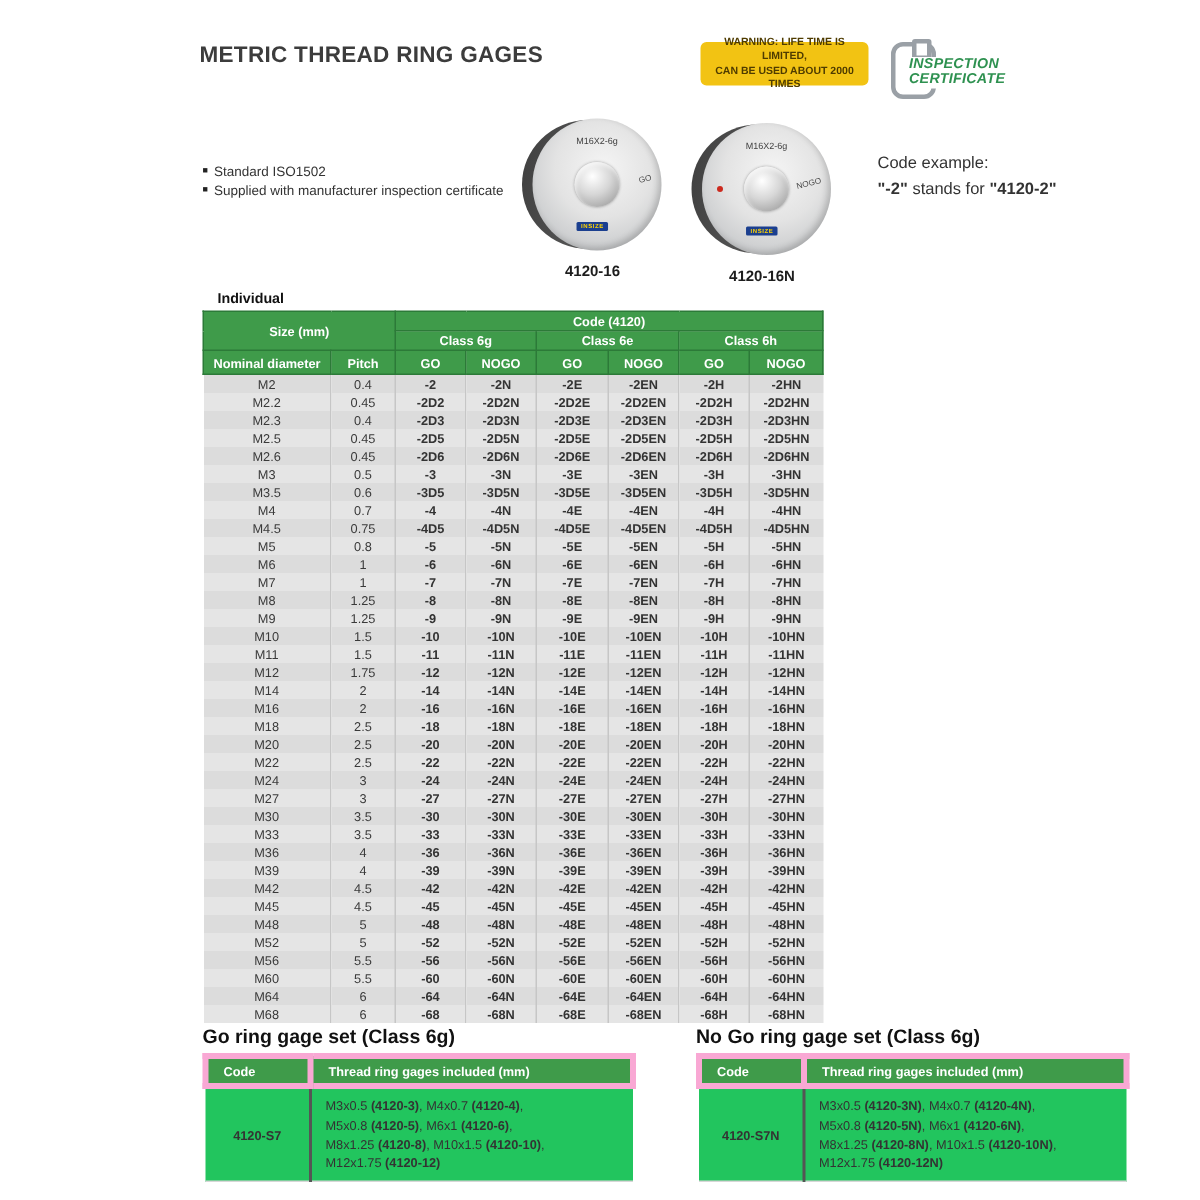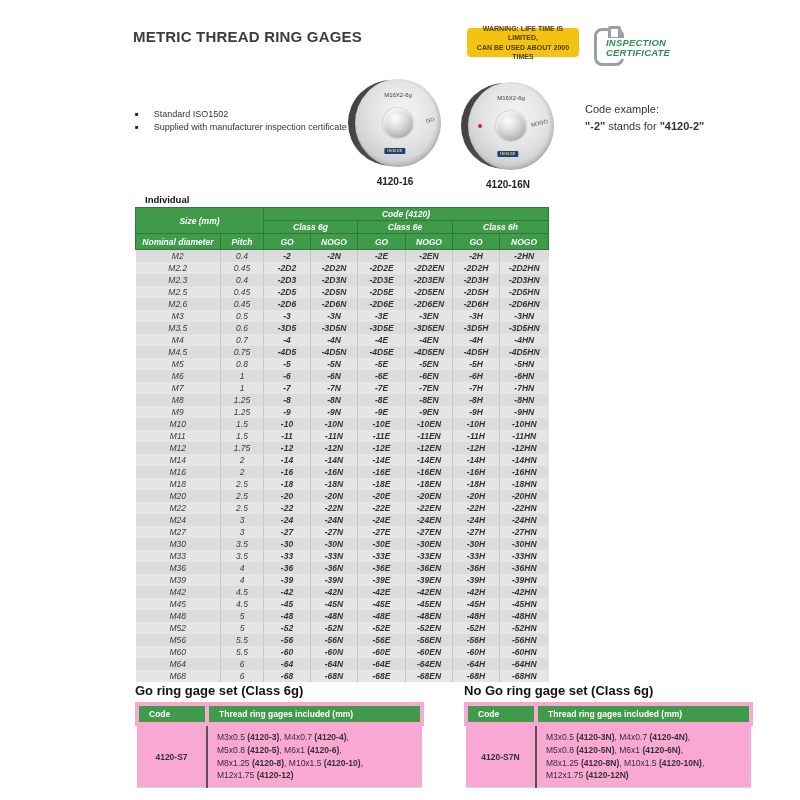--- a/index.html
+++ b/index.html
@@ -14,21 +14,21 @@
            font-size:7px;font-weight:bold;color:var(--warning-text,#4f3c00);line-height:1.35;text-align:center;}
   .inspection{position:absolute;left:594px;top:26px;width:86px;height:40px;}
   .insp-icon{position:absolute;left:0;top:2px;width:24px;height:32px;border:3px solid #9aa0a6;border-radius:8px;background:#fff;}
   .insp-tab{position:absolute;left:14px;top:0px;width:7px;height:8px;border:3px solid #9aa0a6;border-radius:2px;background:#fff;}
   .insp-text{position:absolute;left:11px;top:12px;font-style:italic;font-weight:bold;color:var(--cert-green,#2e9150);
              font-size:9.5px;line-height:1.1;letter-spacing:.2px;white-space:nowrap;}
   .insp-text span{background:#fff;padding:0 1px;display:inline-block;}
 
   
   .features{position:absolute;left:135px;top:108px;font-size:9px;color:#333;}
-  .feature-row{display:flex;gap:15px;line-height:1.45;align-items:flex-start;}
+  .feature-row{display:flex;gap:4px;line-height:1.45;align-items:flex-start;}
   .bullet{font-size:6px;line-height:13px;color:#222;}
 
   
   .gage{position:absolute;width:110px;text-align:center;}
   #gage1{left:340px;top:79px;} #gage2{left:453px;top:82px;}
   .ring{position:relative;width:94px;height:88px;margin:0 auto;}
   .ring-back{position:absolute;left:0;top:1px;width:88px;height:86px;border-radius:50%;
              background:linear-gradient(100deg,#3f3f3f,#6a6a6a);}
   .ring-face{position:absolute;left:7px;top:0;width:86px;height:88px;border-radius:50%;
              background:radial-gradient(circle at 55% 38%,#f5f5f5 0%,#e3e3e3 45%,#c6c8ca 80%,#aeaeae 100%);
@@ -43,38 +43,38 @@
              font-size:4px;font-weight:bold;padding:1px 3px;border-radius:1px;letter-spacing:.4px;line-height:1;}
   .gage-caption{margin-top:9px;font-weight:bold;font-size:10px;color:#1d1d1d;}
 
   
   .code-example{position:absolute;left:585px;top:101px;font-size:11px;color:#333;line-height:1.5;}
 
   
   .individual{position:absolute;left:135px;top:194px;font-size:9.5px;font-weight:bold;color:#111;padding-left:10px;}
 
   
-  .main-table{position:absolute;left:135px;top:207px;width:413px;border-collapse:collapse;table-layout:fixed;font-style:italic;}
+  .main-table{position:absolute;left:135px;top:207px;width:413px;border-collapse:collapse;table-layout:fixed;}
   .main-table th{background:var(--green,#3f9b4a);color:#fff;font-size:8.5px;font-weight:bold;
                  border:1px solid #2c7a38;padding:0;line-height:12px;}
   .main-table thead tr.h1 th{height:12px;} .main-table thead tr.h2 th{height:12px;} .main-table thead tr.h3 th{height:15px;}
   .main-table td{font-size:8.5px;color:#3a3a3a;text-align:center;height:12px;line-height:12px;padding:0;
                  white-space:nowrap;overflow:hidden;}
   .main-table td + td{border-left:1px solid #c6c6c6;}
   .main-table tr.r-odd{background:#dcdcdc;padding-left:44px;} .main-table tr.r-even{background:#e5e5e5;}
   .main-table td.code{font-weight:bold;color:#333;}
 
   
   .set-block{position:absolute;top:683px;width:285px;}
   #set0{left:135px;} #set1{left:464px;}
   .set-title{font-size:13px;font-weight:bold;color:#111;margin:0 0 4px 0;}
   .set-table{width:285px;border-collapse:collapse;table-layout:fixed;}
   .set-table th{background:var(--green,#3f9b4a);color:#fff;font-size:8.5px;font-weight:bold;height:16px;
                 text-align:left;padding:0 0 0 10px;border:4px solid #f9a8d4;}
-  .set-table td{background:#f9a8d4;font-size:8.5px;color:#333;vertical-align:middle;border-bottom:1px solid #d7d7d7;}
+  .set-table td{background:#22c55e;font-size:8.5px;color:#333;vertical-align:middle;border-bottom:1px solid #d7d7d7;}
   .set-code{font-weight:bold;text-align:center;}
   .set-desc{padding:5px 6px 5px 9px;border-left:2px solid #555;line-height:1.5;}
 </style>
 </head>
 <body>
 
 <div id="page">
 
   <div class="title">METRIC THREAD RING GAGES</div>
 

